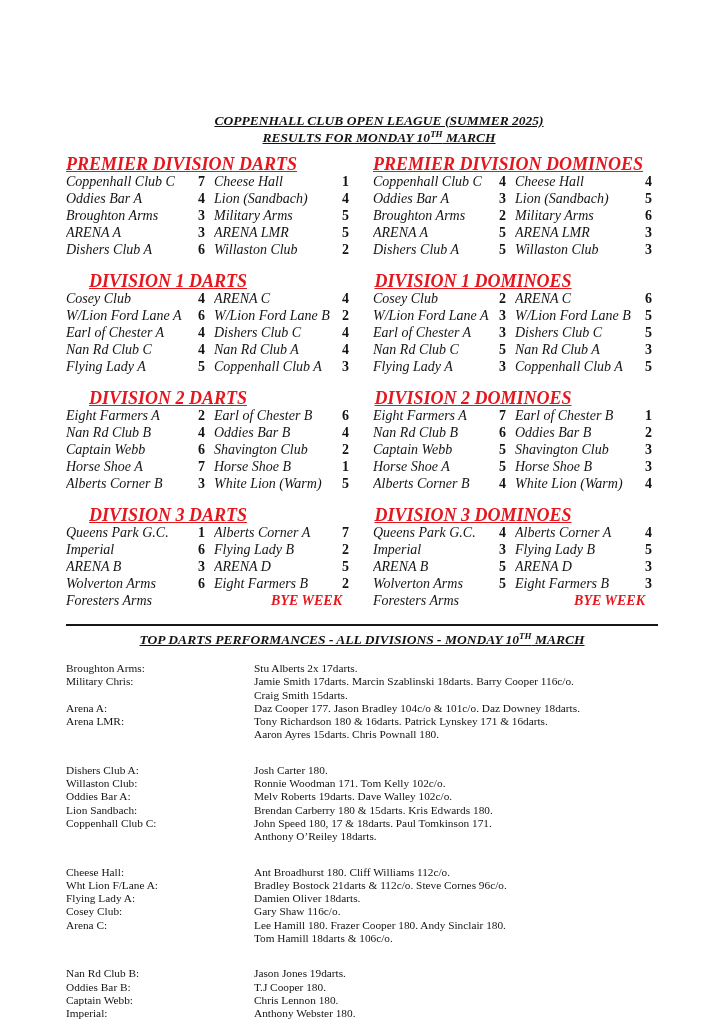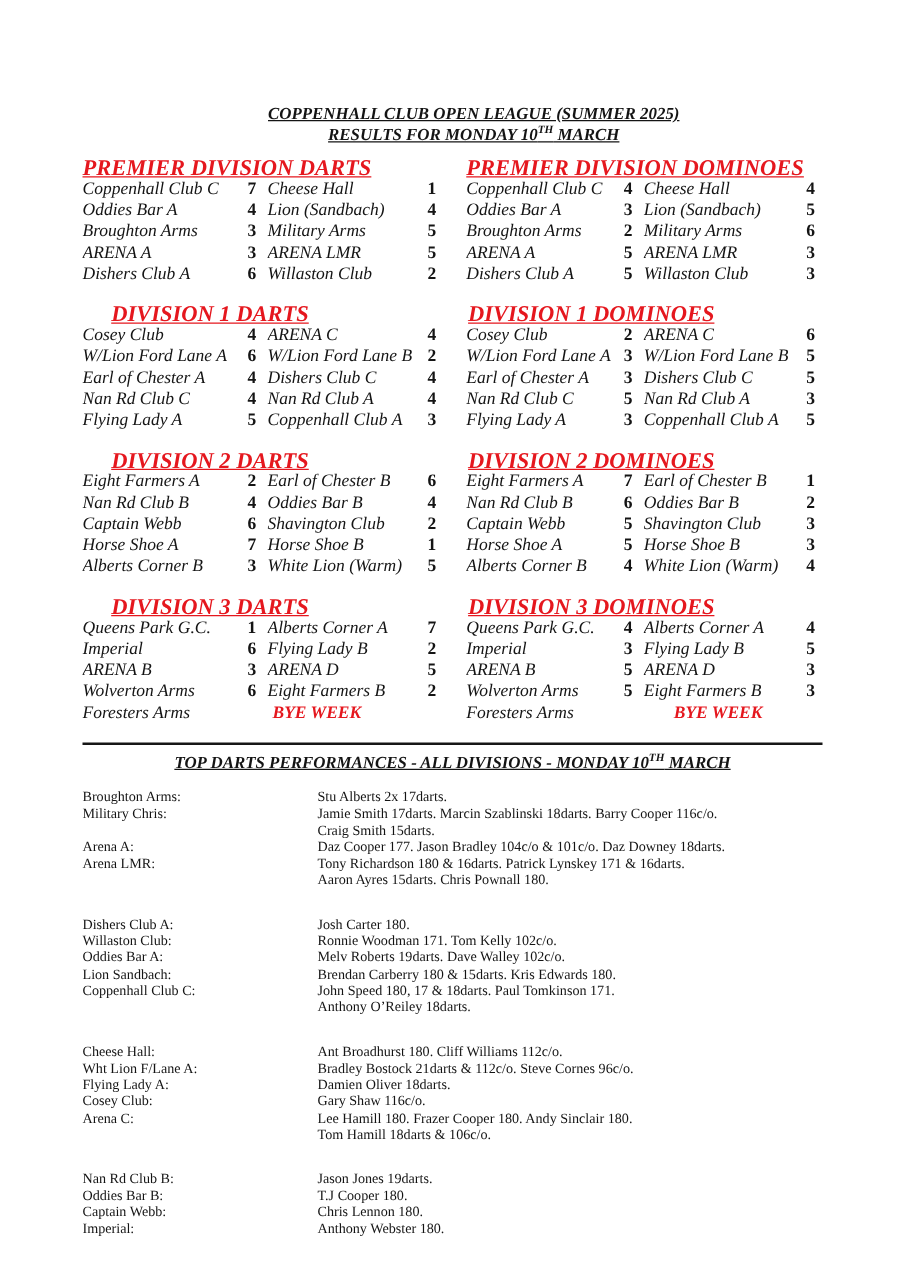--- a/index.html
+++ b/index.html
@@ -4,40 +4,40 @@
 <style>
   * { box-sizing: border-box; }
   html, body { margin: 0; padding: 0; }
   body {
     width: 724px; height: 1024px;
     background: #ffffff;
     font-family: "Liberation Serif", serif;
     color: #141414;
   }
   .page { width: 724px; height: 1024px; overflow: hidden; background: #ffffff; }
-  .content { padding: 82px 66px 0 66px; }
+  .content { padding: 112px 66px 0 66px; }
 
   
   .doc-title { text-align: center; padding-left: 34px; font-size: 13.5px; line-height: 17px; font-weight: bold; font-style: italic; }
   .u { text-decoration: underline; }
   sup { font-size: 9px; line-height: 0; }
 
   
   .divisions { margin-top: 10px; }
   .division { margin-bottom: 15px; }
   .head-row { display: grid; grid-template-columns: 204px 103px 200px 85px; }
   .head {
     text-align: center; font-size: 18px; line-height: 17px;
     font-weight: bold; font-style: italic; text-decoration: underline;
     color: var(--red, #e5171e); white-space: nowrap;
   }
   .mrow { display: grid; grid-template-columns: 132px 16px 128px 13px 18px 126px 16px 130px 13px; font-size: 14px; line-height: 17px; }
   .team { font-style: italic; white-space: nowrap; overflow: hidden; }
   .score { font-weight: bold; }
-  .bye { color: var(--red, #e5171e); font-weight: bold; font-style: italic; white-space: nowrap; }
+  .bye { color: var(--red, #e5171e); font-weight: bold; font-style: italic; white-space: nowrap; text-align: right; }
   .bye.right { padding-left: 24px; }
   .bye.left { padding-left: 4px; }
 
   
   .rule { border: none; border-top: 2px solid #161616; margin: 3px 0 5px 0; }
   .perf-head { text-align: center; font-size: 13.5px; line-height: 17px; font-weight: bold; font-style: italic; }
   .performances { margin-top: 14px; font-size: 11.3px; line-height: 13.3px; }
   .perf-group { margin-top: 22px; }
   .perf-group:first-child { margin-top: 0; }
   .perf-line { display: grid; grid-template-columns: 188px 1fr; }

